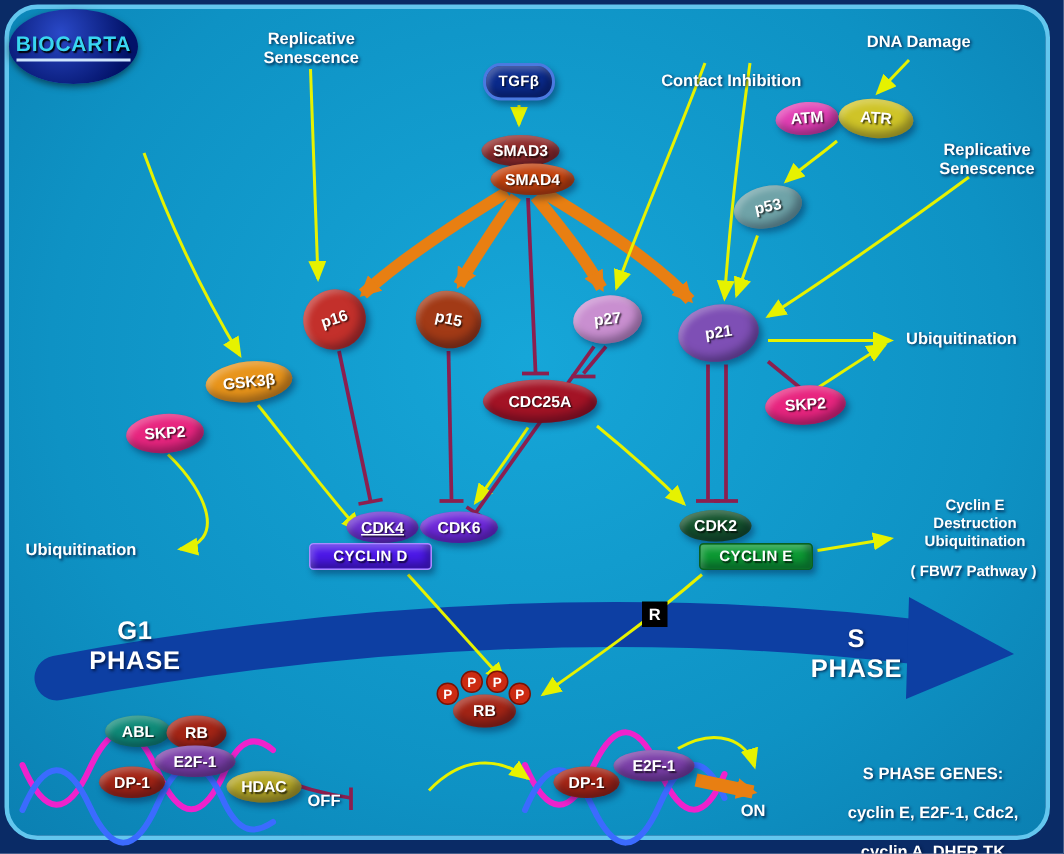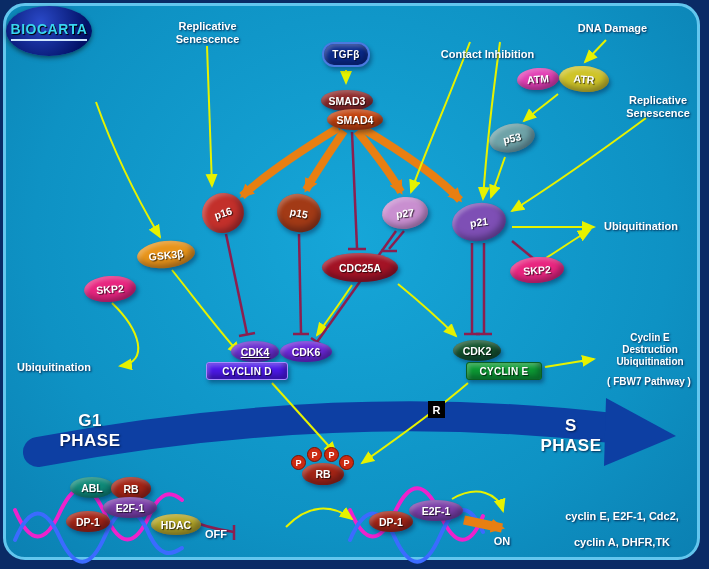--- a/index.html
+++ b/index.html
@@ -132,20 +132,21 @@
   <div class="lbl" style="left:8px;top:361px;width:92px;">Ubiquitination</div>
   <div class="lbl small" style="left:594px;top:332px;width:112px;">Cyclin E
 Destruction
 Ubiquitination</div>
   <div class="lbl small" style="left:590px;top:376px;width:118px;">( FBW7 Pathway )</div>
   <div class="lbl phase" style="left:50px;top:411px;width:80px;">G1 PHASE</div>
   <div class="lbl phase" style="left:536px;top:416px;width:70px;">S PHASE</div>
   <div class="lbl" style="left:196px;top:528px;width:40px;">OFF</div>
   <div class="lbl" style="left:487px;top:535px;width:30px;">ON</div>
   <div class="lbl" style="left:542px;top:497px;width:160px;">
+    <div>S PHASE GENES:</div>
     <div>cyclin E, E2F-1, Cdc2,</div>
     <div>cyclin A, DHFR,TK</div>
   </div>
 
   <div class="rbox" style="left: 428px; top: 401px; background-color: rgb(0, 0, 0);">R</div>
 
   <div class="node rect tgfb" style="left: 322px; top: 16px; width: 48px; height: 25px; background-color: rgb(10, 42, 140);">TGFβ</div>
   <div class="node" style="left: 321px; top: 90px; width: 52px; height: 21px; background-color: rgb(142, 42, 42);">SMAD3</div>
   <div class="node" style="left: 327px; top: 109px; width: 56px; height: 21px; background-color: #c2410c;">SMAD4</div>
   <div class="node" style="left: 517px; top: 68px; width: 42px; height: 22px; transform: rotate(-4deg); background-color: rgb(226, 63, 180);">ATM</div>

